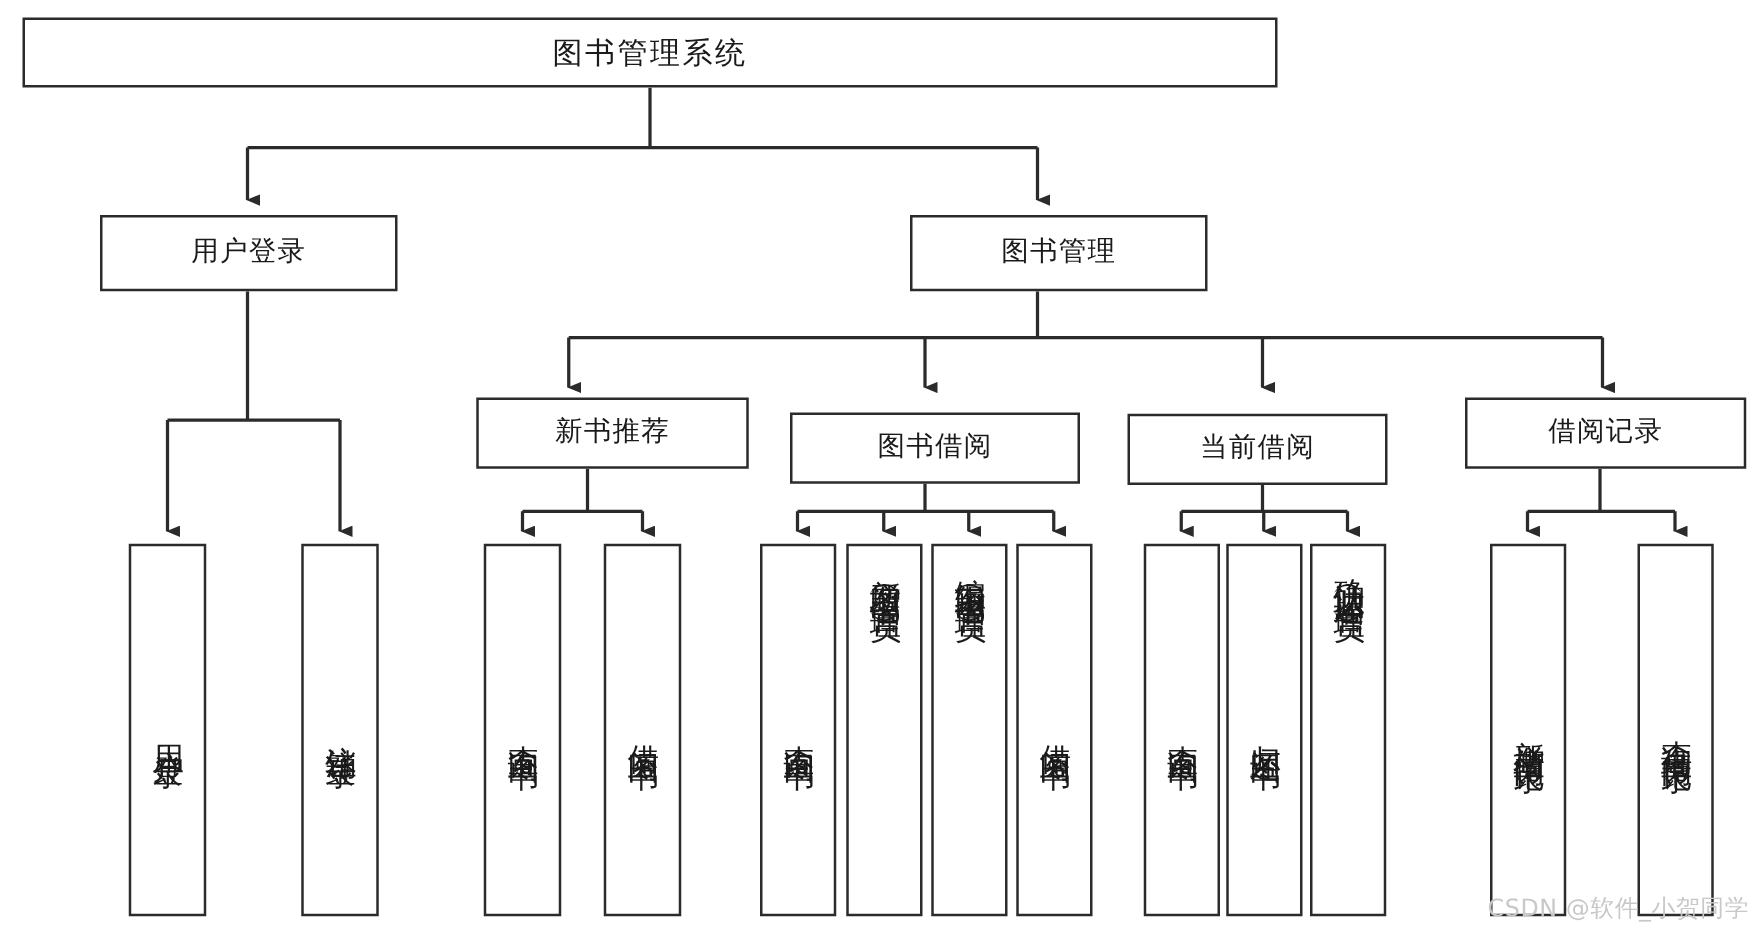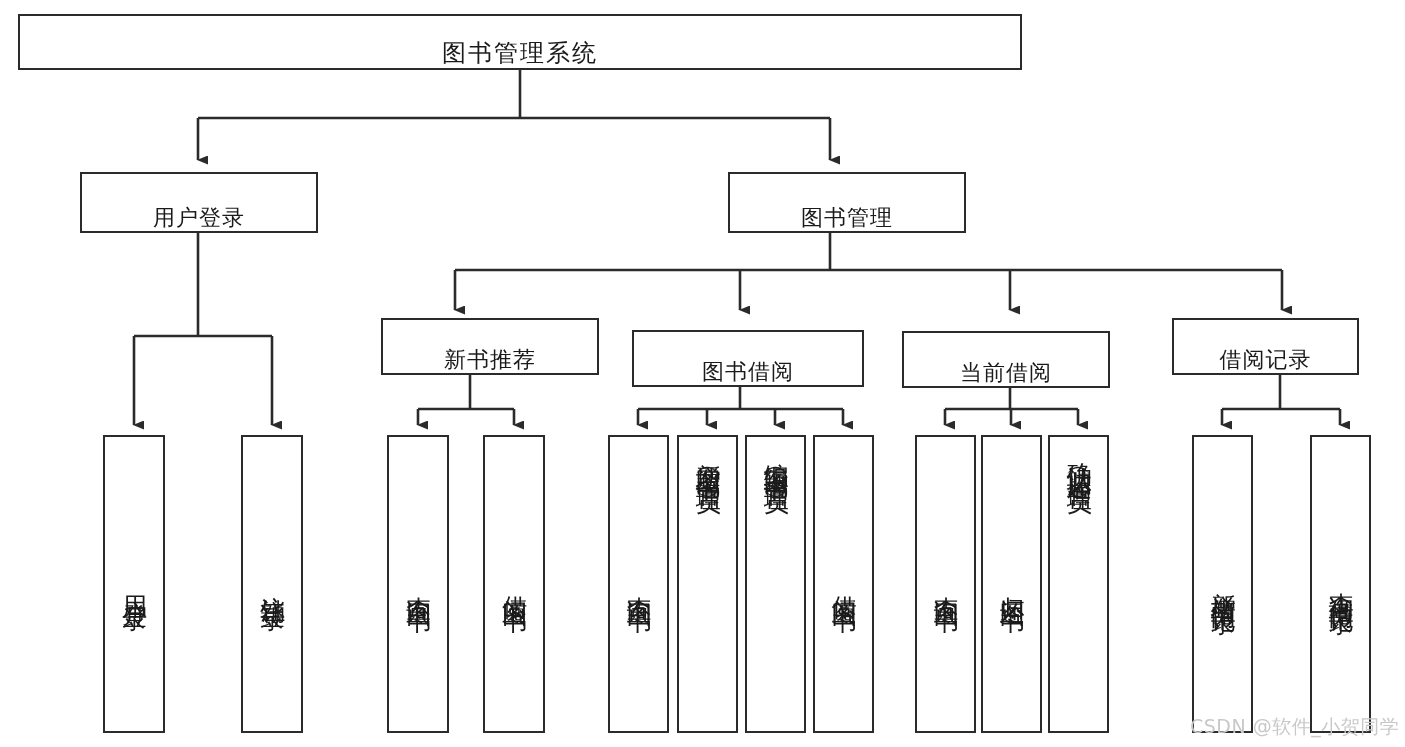--- a/index.html
+++ b/index.html
@@ -24,21 +24,21 @@
     top: 0;
     width: 1405px;
     height: 747px;
   }
   .node {
     position: absolute;
     box-sizing: border-box;
     border: 2px solid #2b2b2b;
     background: #ffffff;
     display: flex;
-    align-items: flex-end;
+    align-items: center;
     justify-content: center;
     color: #1a1a1a;
   }
   .node-h {
     font-size: 22px;
     letter-spacing: 1px;
     line-height: 1.2;
   }
   .node-root {
     font-size: 24px;
@@ -142,21 +142,21 @@
 
   <div class="node node-h" style="left:361px; top:318px; width:218px; height:57px;margin-left:20px;">
     <span>新书推荐</span>
   </div>
   <div class="node node-h" style="left:632px; top:330px; width:232px; height:57px;">
     <span>图书借阅</span>
   </div>
   <div class="node node-h" style="left:902px; top:331px; width:208px; height:57px;">
     <span>当前借阅</span>
   </div>
-  <div class="node node-h" style="left:1172px; top:318px; width:187px; height:57px;">
+  <div class="node node-h" style="left:1172px; top:318px; width:225px; height:57px;">
     <span>借阅记录</span>
   </div>
 
   <div class="node node-v center-text" style="left:103px; top:435px; width:62px; height:298px;">
     <span class="vtext">用户登录</span>
   </div>
   <div class="node node-v center-text" style="left:241px; top:435px; width:62px; height:298px;">
     <span class="vtext">注销登录</span>
   </div>
 

